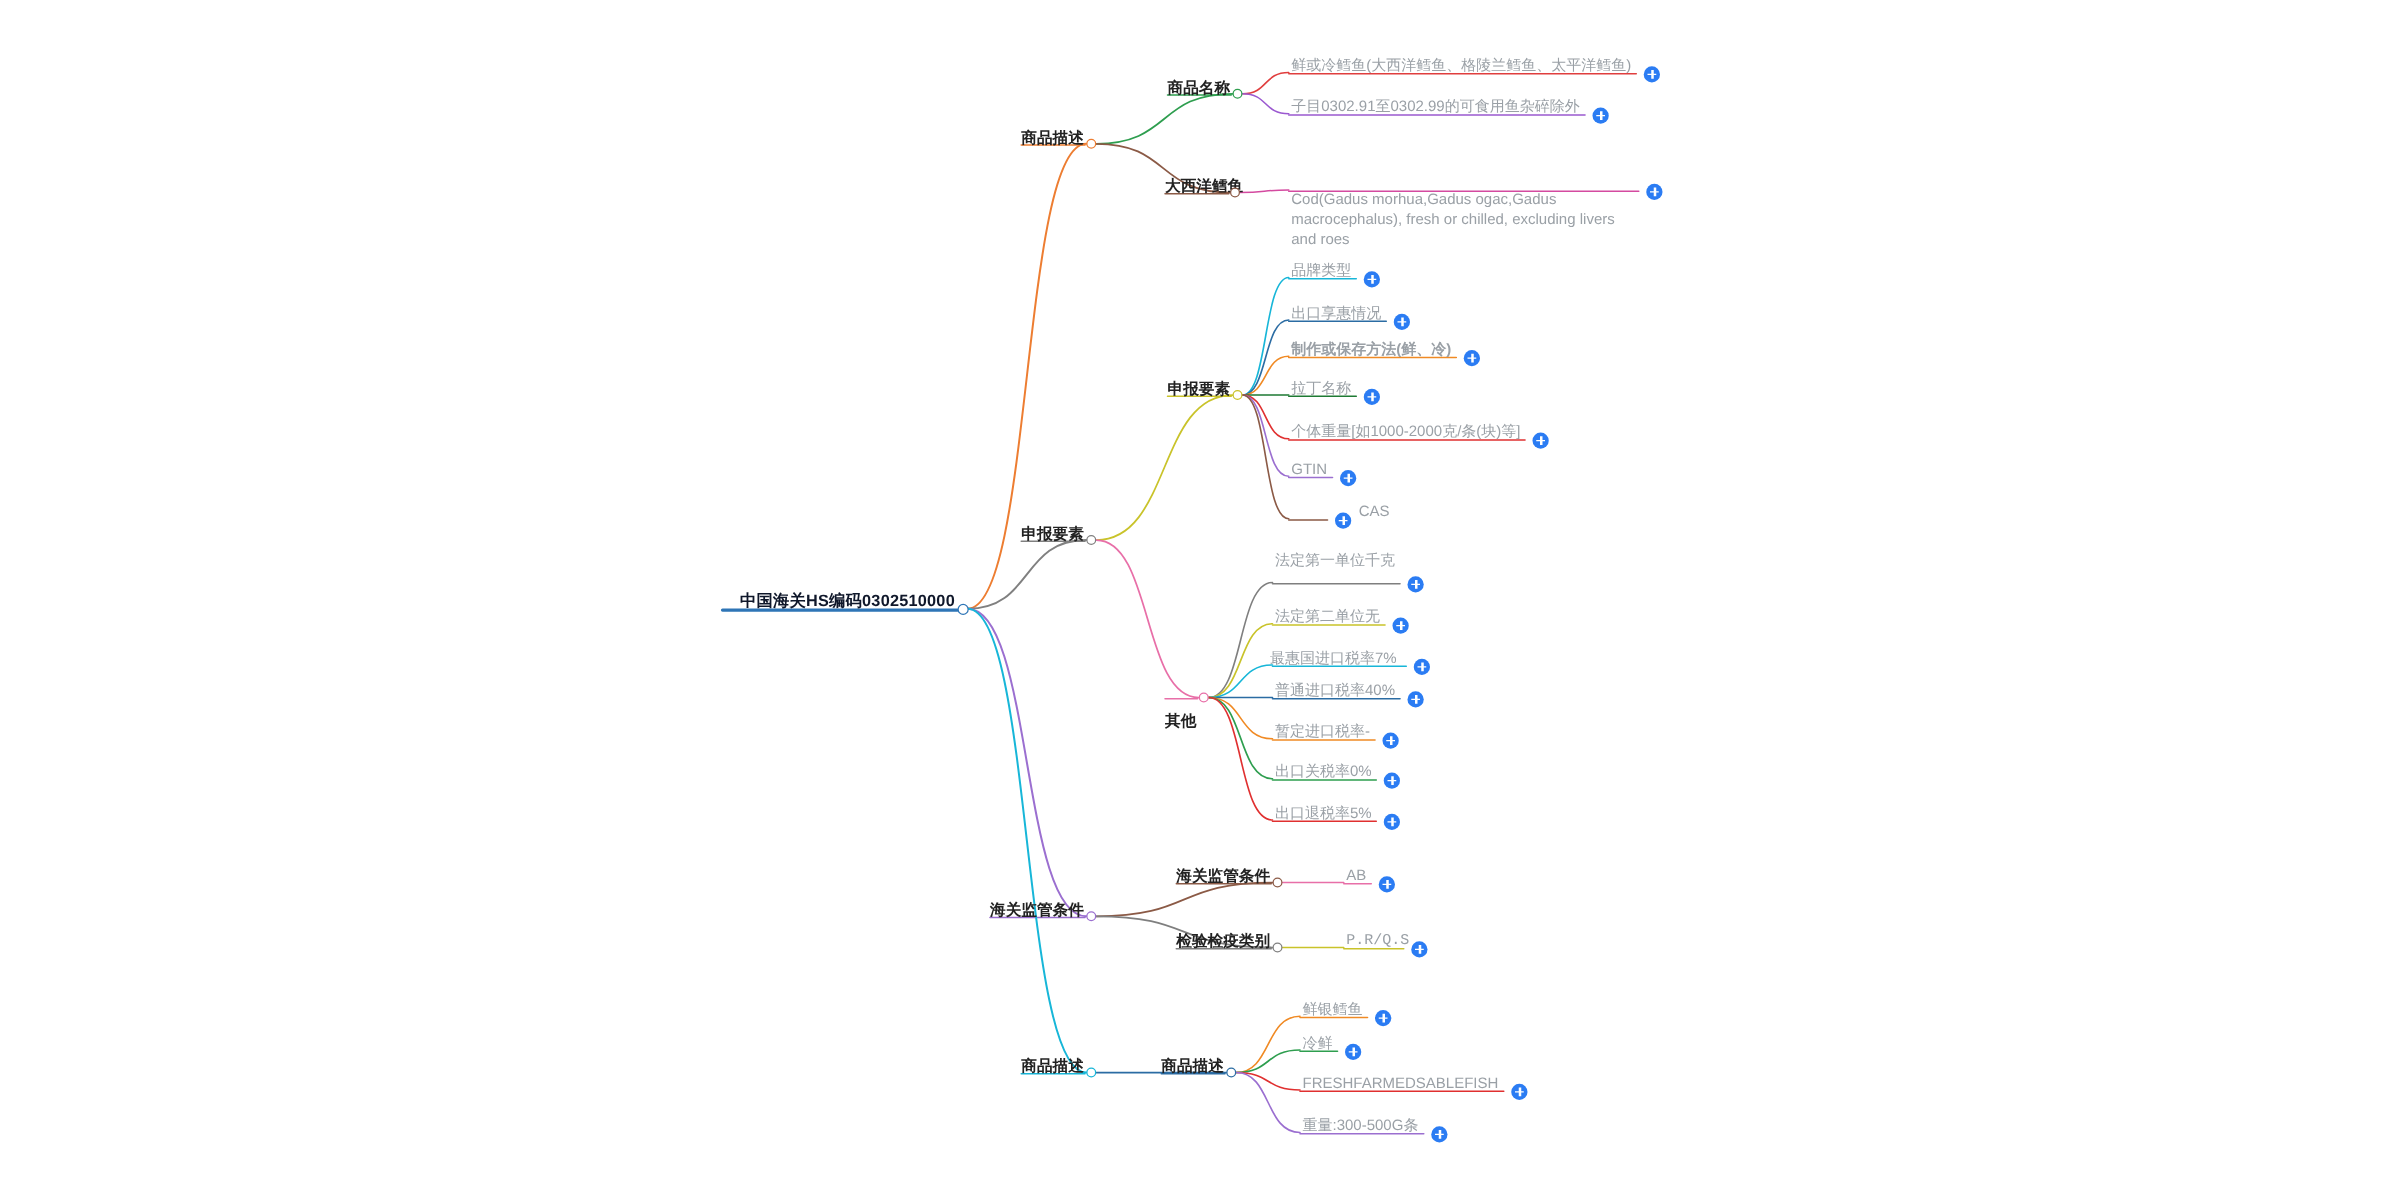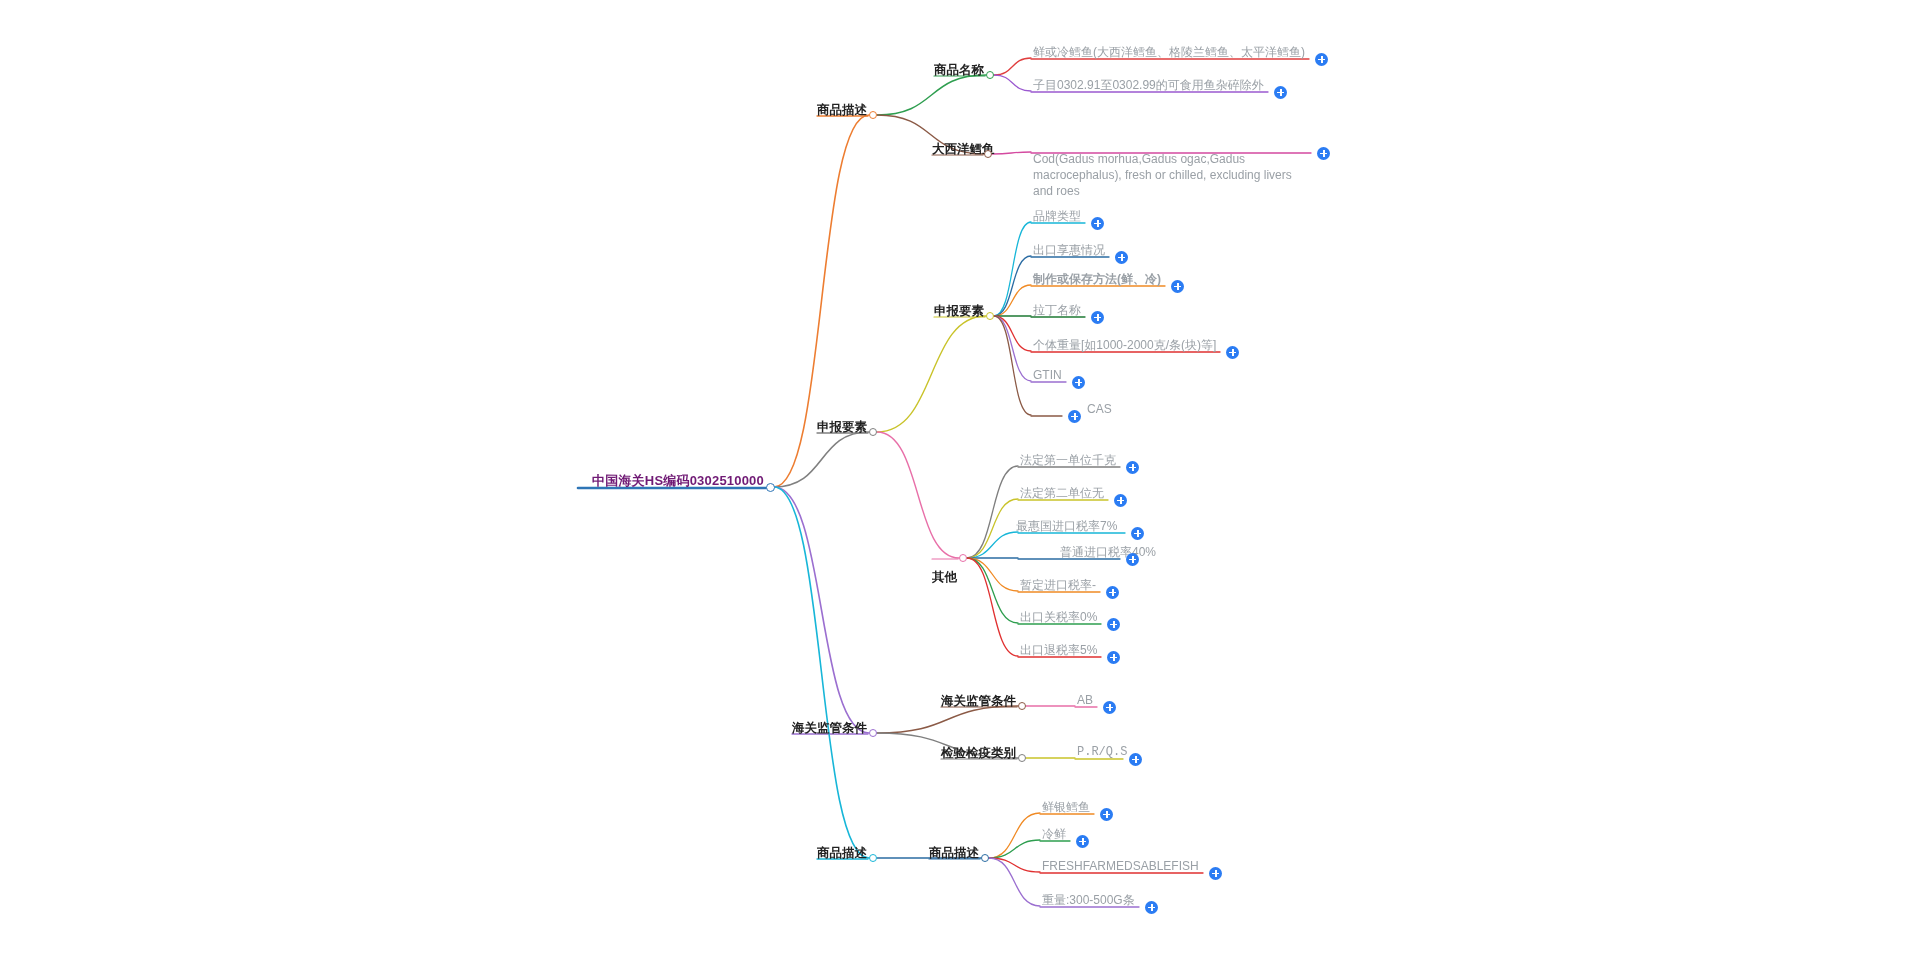--- a/index.html
+++ b/index.html
@@ -2,21 +2,21 @@
 <html><head>
 <meta charset="utf-8">
 <style>
   html,body{margin:0;padding:0;background:#ffffff;}
   body{width:1920px;height:953px;overflow:hidden;
        font-family:"Liberation Sans","DejaVu Sans",sans-serif;}
   #stage{position:relative;width:1920px;height:953px;background:#fff;}
   svg#edges{position:absolute;left:0;top:0;width:1920px;height:953px;}
   .node{position:absolute;white-space:nowrap;line-height:1.15;}
   
-  .root{font-size:13px;font-weight:bold;color:#701a75;letter-spacing:.2px;}
+  .root{font-size:13px;font-weight:bold;color:#0f172a;letter-spacing:.2px;}
   
   .lv1{font-size:12.5px;font-weight:bold;color:#222;}
   
   .lv2{font-size:12.5px;font-weight:bold;color:#222;}
   
   .leaf{font-size:12px;color:#9aa0a6;font-weight:normal;}
   .leaf.wrap{white-space:normal;line-height:1.35;margin-top:24px;}
   .dot{position:absolute;border-radius:50%;background:#fff;box-sizing:border-box;}
   .plus{position:absolute;width:13px;height:13px;border-radius:50%;
         background:#2b7cf3;box-sizing:border-box;}
@@ -127,27 +127,27 @@
       <div class="node leaf" style="left: 1033px; top: 304px;">拉丁名称</div>
       <div class="plus" style="left: 1091px; top: 310.5px;"></div>
       <div class="node leaf" style="left: 1033px; top: 339px;">个体重量[如1000-2000克/条(块)等]</div>
       <div class="plus" style="left: 1226px; top: 345.5px;"></div>
       <div class="node leaf" style="left: 1033px; top: 369px;">GTIN</div>
       <div class="plus" style="left: 1072px; top: 375.5px;"></div>
       <div class="node leaf" style="left: 1087px; top: 403px;">CAS</div>
       <div class="plus" style="left: 1068px; top: 409.5px;"></div>
       <div class="node lv2" style="top: 546px; left: 932px; margin-top: 24px;">其他</div>
       <div class="dot" style="left: 958.8px; top: 553.8px; width: 8.4px; height: 8.4px; border: 1.4px solid rgb(232, 111, 168);"></div>
-      <div class="node leaf" style="left: 1020px; top: 454px; text-align: center;">法定第一单位千克</div>
+      <div class="node leaf" style="left: 1020px; top: 442px; text-align: center;">法定第一单位千克</div>
       <div class="plus" style="left: 1126px; top: 460.5px;"></div>
       <div class="node leaf" style="left: 1020px; top: 487px;">法定第二单位无</div>
       <div class="plus" style="left: 1114px; top: 493.5px;"></div>
       <div class="node leaf" style="left: 1016px; top: 520px;">最惠国进口税率7%</div>
       <div class="plus" style="left: 1131px; top: 526.5px;"></div>
-      <div class="node leaf" style="left: 1020px; top: 546px; margin-left: 40px;">普通进口税率40%</div>
+      <div class="node leaf" style="left: 1020px; top: 546px;">普通进口税率40%</div>
       <div class="plus" style="left: 1126px; top: 552.5px;"></div>
       <div class="node leaf" style="left: 1020px; top: 579px;">暂定进口税率-</div>
       <div class="plus" style="left: 1106px; top: 585.5px;"></div>
       <div class="node leaf" style="left: 1020px; top: 611px;">出口关税率0%</div>
       <div class="plus" style="left: 1107px; top: 617.5px;"></div>
       <div class="node leaf" style="left: 1020px; top: 644px;">出口退税率5%</div>
       <div class="plus" style="left: 1107px; top: 650.5px;"></div>
       <div class="node lv1" style="top: 721px; left: 792px;">海关监管条件</div>
       <div class="dot" style="left: 868.8px; top: 728.8px; width: 8.4px; height: 8.4px; border: 1.4px solid rgb(155, 111, 208);"></div>
       <div class="node lv2" style="top: 694px; left: 941px;">海关监管条件</div>

